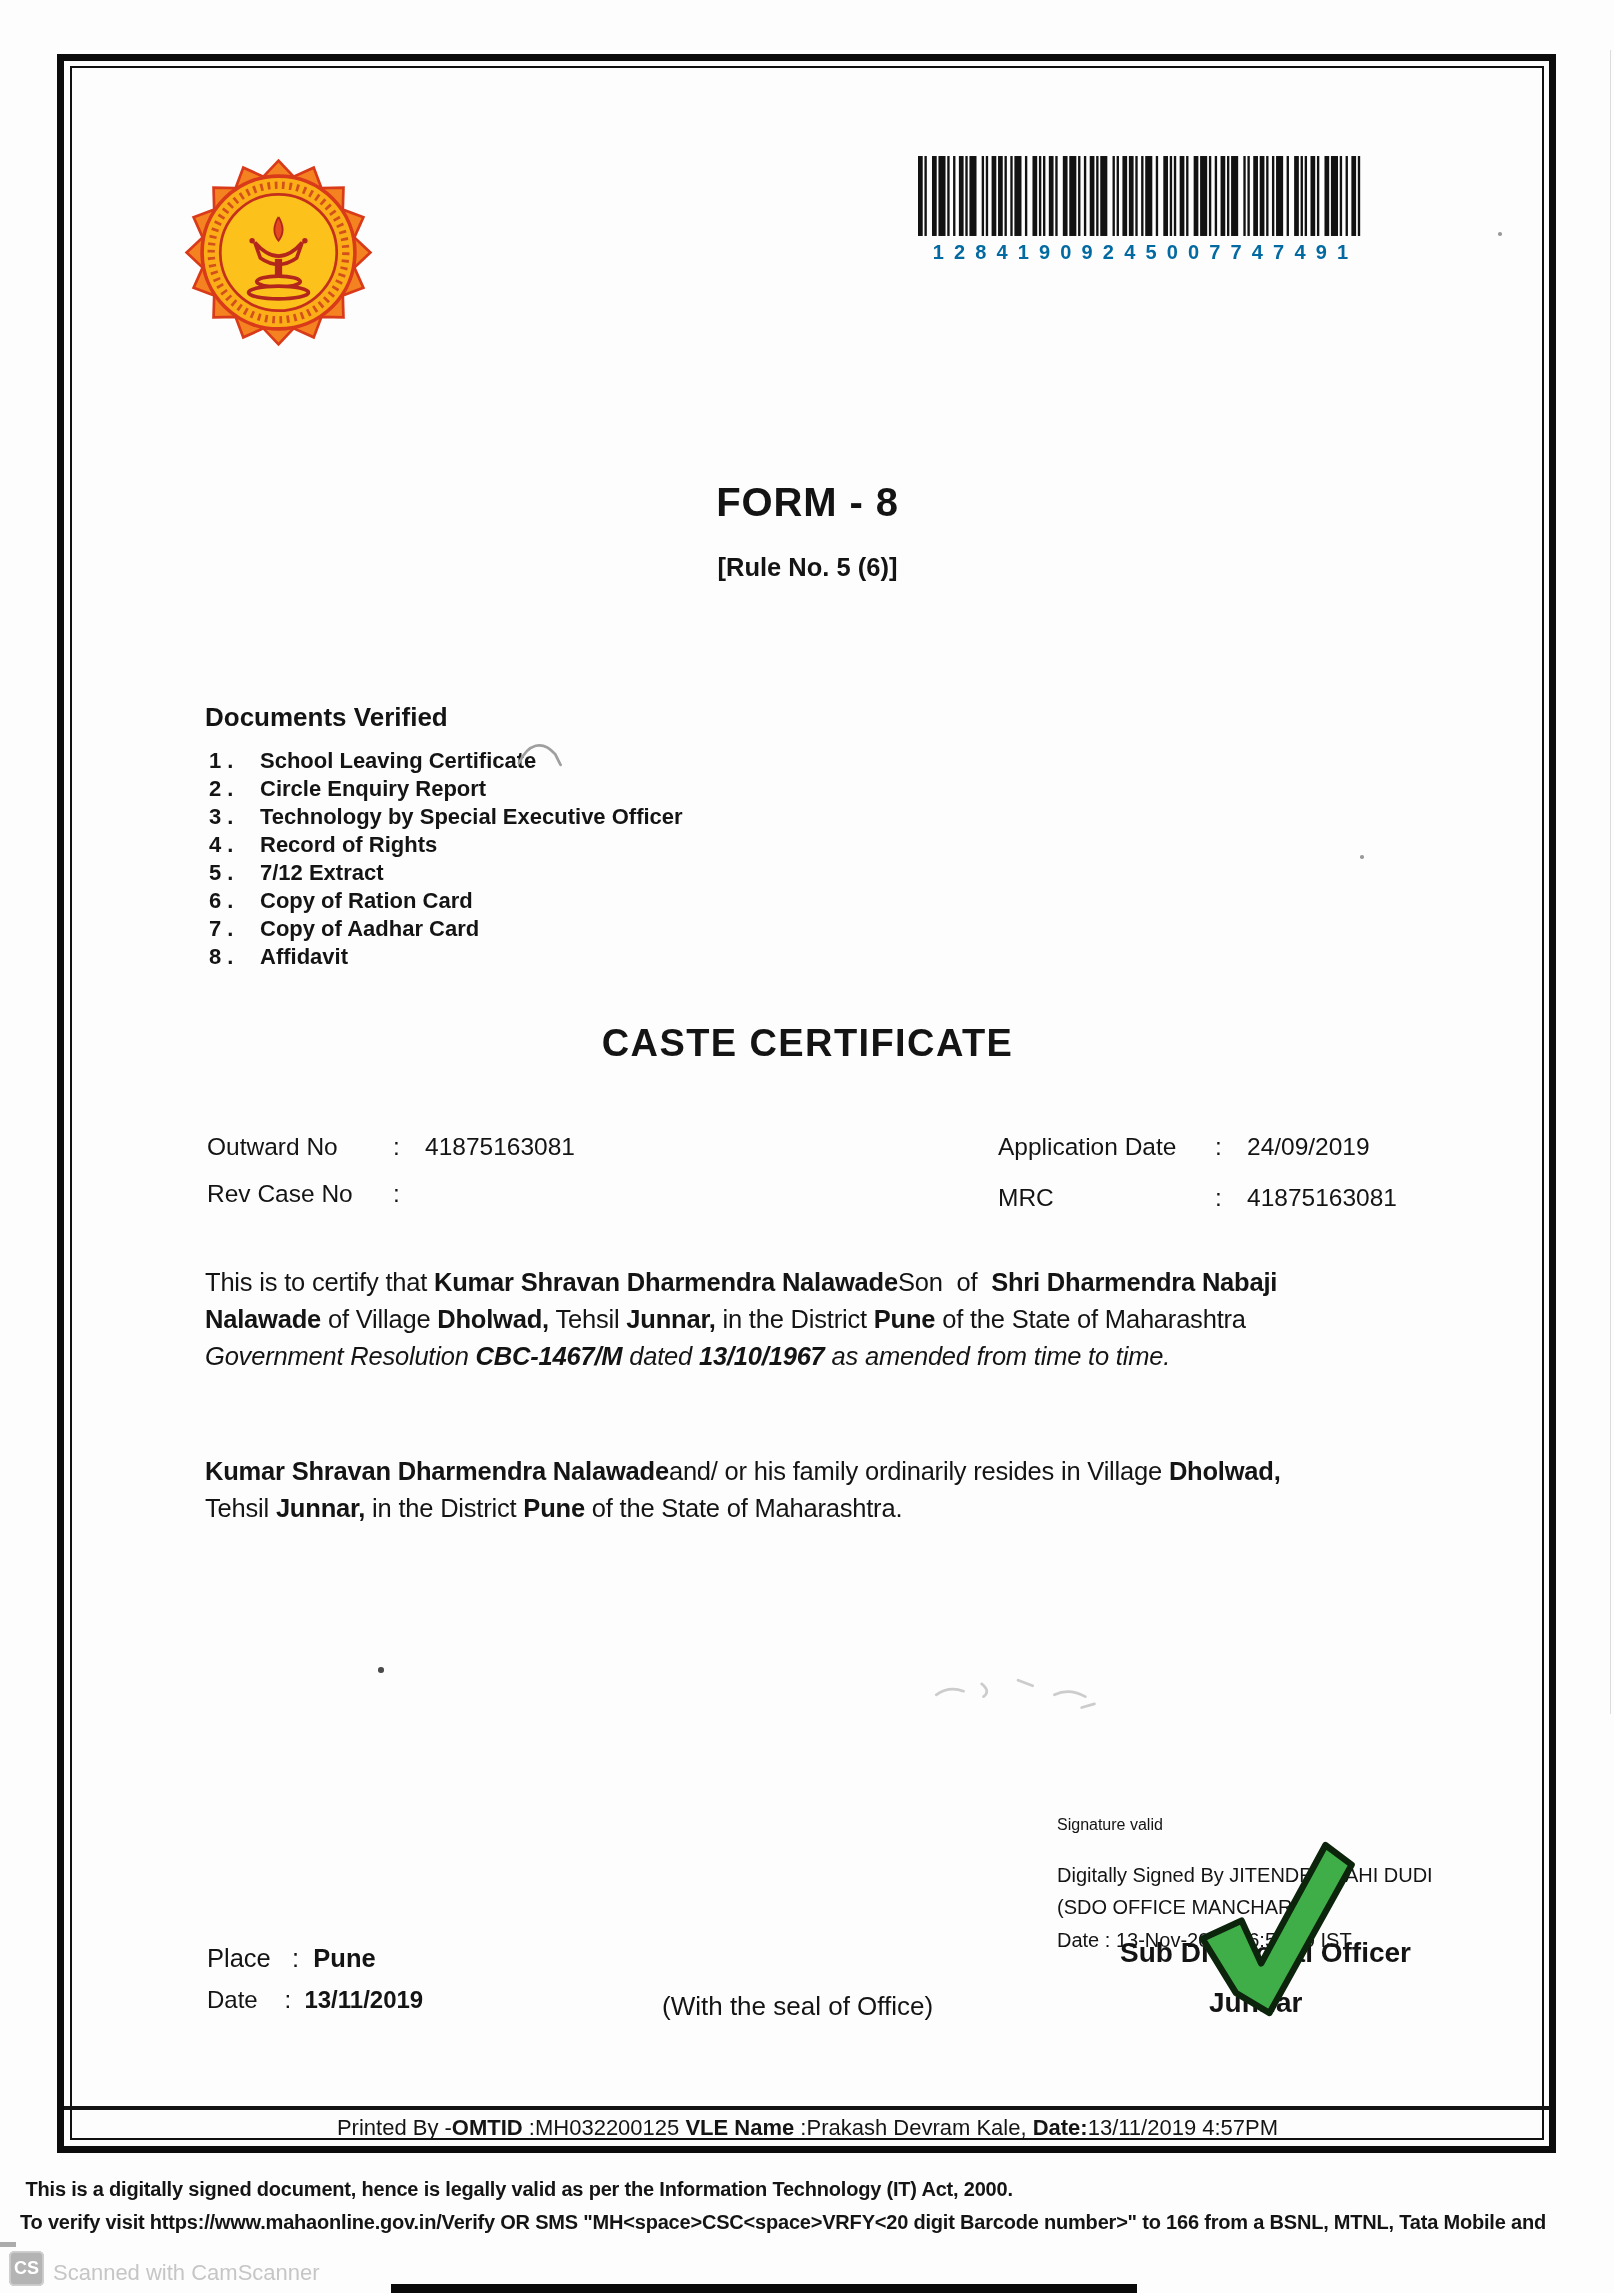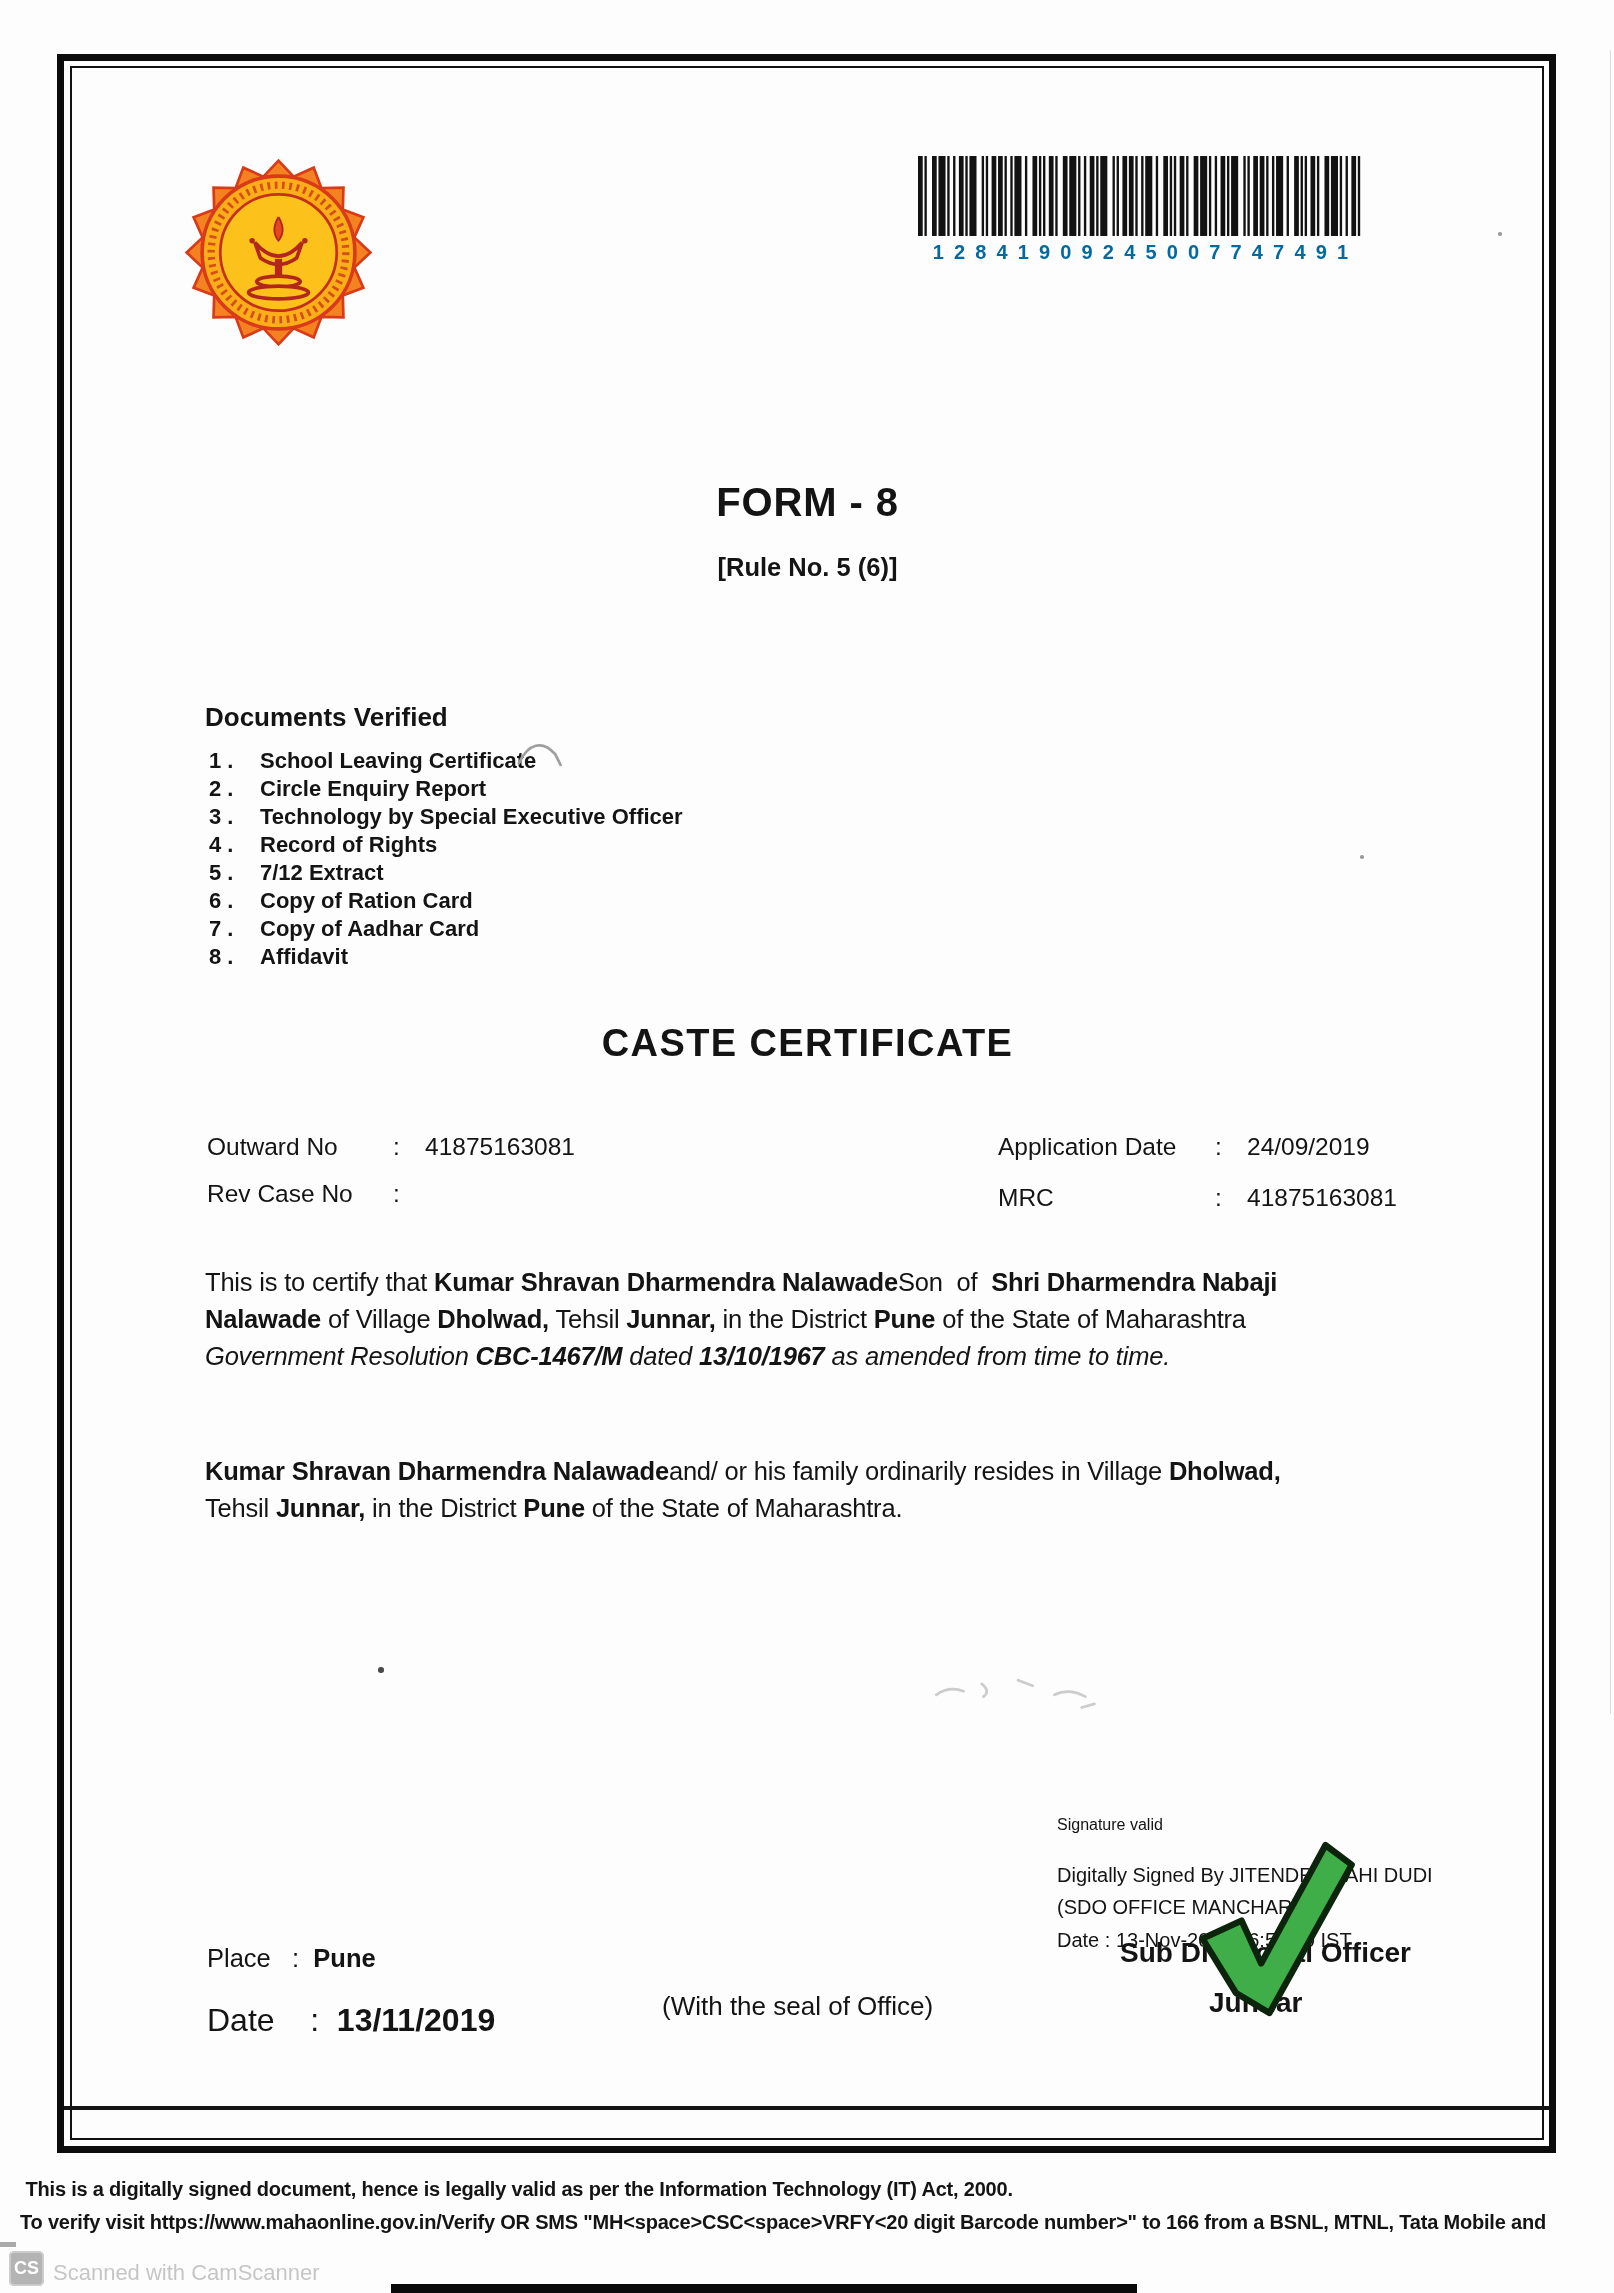--- a/index.html
+++ b/index.html
@@ -40,21 +40,21 @@
   
   .sig-valid{left:1057px;top:1816px;font-size:16px;}
   .sig-line1{left:1057px;top:1864px;font-size:20px;}
   .sig-line2{left:1057px;top:1896px;font-size:20px;}
   .sig-line3{left:1057px;top:1929px;font-size:20px;}
   .sig-designation{left:1120px;top:1937px;font-size:28px;font-weight:700;}
   .sig-place{left:1209px;top:1987px;font-size:28px;font-weight:700;}
   .sig-check{left:1196px;top:1835px;width:156px;height:182px;transform:rotate(3deg);}
   
   .place-row{left:207px;top:1944px;font-size:25.5px;white-space:pre;}
-  .date-row{left:207px;top:1986px;font-size:32px;white-space:pre;margin-top:16px;}
+  .date-row{left:207px;top:1986px;font-size:24px;white-space:pre;}
   .seal-note{left:662px;top:1991px;font-size:26px;}
   
   .printed-line{left:0;top:2115px;width:1615px;text-align:center;font-size:22px;}
   
   .disc1{left:25.5px;top:2178px;font-size:20px;font-weight:700;letter-spacing:-0.2px;}
   .disc2{left:20px;top:2211px;font-size:20px;font-weight:700;letter-spacing:-0.2px;}
   
   .cs-dash{left:0;top:2242px;width:15.5px;height:4.5px;background:#ababab;}
   .cs-logo{left:9px;top:2251px;width:35px;height:35px;background:#b4b4b4;border-radius:5.5px;
     display:flex;align-items:center;justify-content:center;color:#ffffff;font-size:18px;font-weight:700;
@@ -250,20 +250,21 @@
   <div class="abs sig-place">Junnar</div>
   <svg class="abs sig-check" viewBox="0 0 172 200">
     <path d="M8,118 L50,96 L74,142 L138,8 L168,28 L86,196 L48,176 Z" fill="#3fae49" stroke="#0c230c" stroke-width="7" stroke-linejoin="round"></path>
   </svg>
 
   <div class="abs place-row"><span>Place</span><span>   </span><span>:</span><span>  </span><span class="s-b">Pune</span></div>
   <div class="abs date-row"><span>Date</span><span>    </span><span>:</span><span>  </span><span class="s-b">13/11/2019</span></div>
   <div class="abs seal-note">(With the seal of Office)</div>
 
   <div class="abs footer-rule"></div>
+  <div class="abs printed-line"><span class="s-n">Printed By -</span><span class="s-b">OMTID</span><span class="s-n"> :MH032200125 </span><span class="s-b">VLE Name</span><span class="s-n"> :Prakash Devram Kale, </span><span class="s-b">Date:</span><span class="s-n">13/11/2019 4:57PM</span></div>
 
   <div class="abs disc1">This is a digitally signed document, hence is legally valid as per the Information Technology (IT) Act, 2000.</div>
   <div class="abs disc2">To verify visit https://www.mahaonline.gov.in/Verify OR SMS "MH&lt;space&gt;CSC&lt;space&gt;VRFY&lt;20 digit Barcode number&gt;" to 166 from a BSNL, MTNL, Tata Mobile and</div>
 
   <div class="abs cs-dash"></div>
   <div class="abs cs-logo">CS</div>
   <div class="abs cs-text">Scanned with CamScanner</div>
   <div class="abs bottom-bar"></div>
 
 </div>

